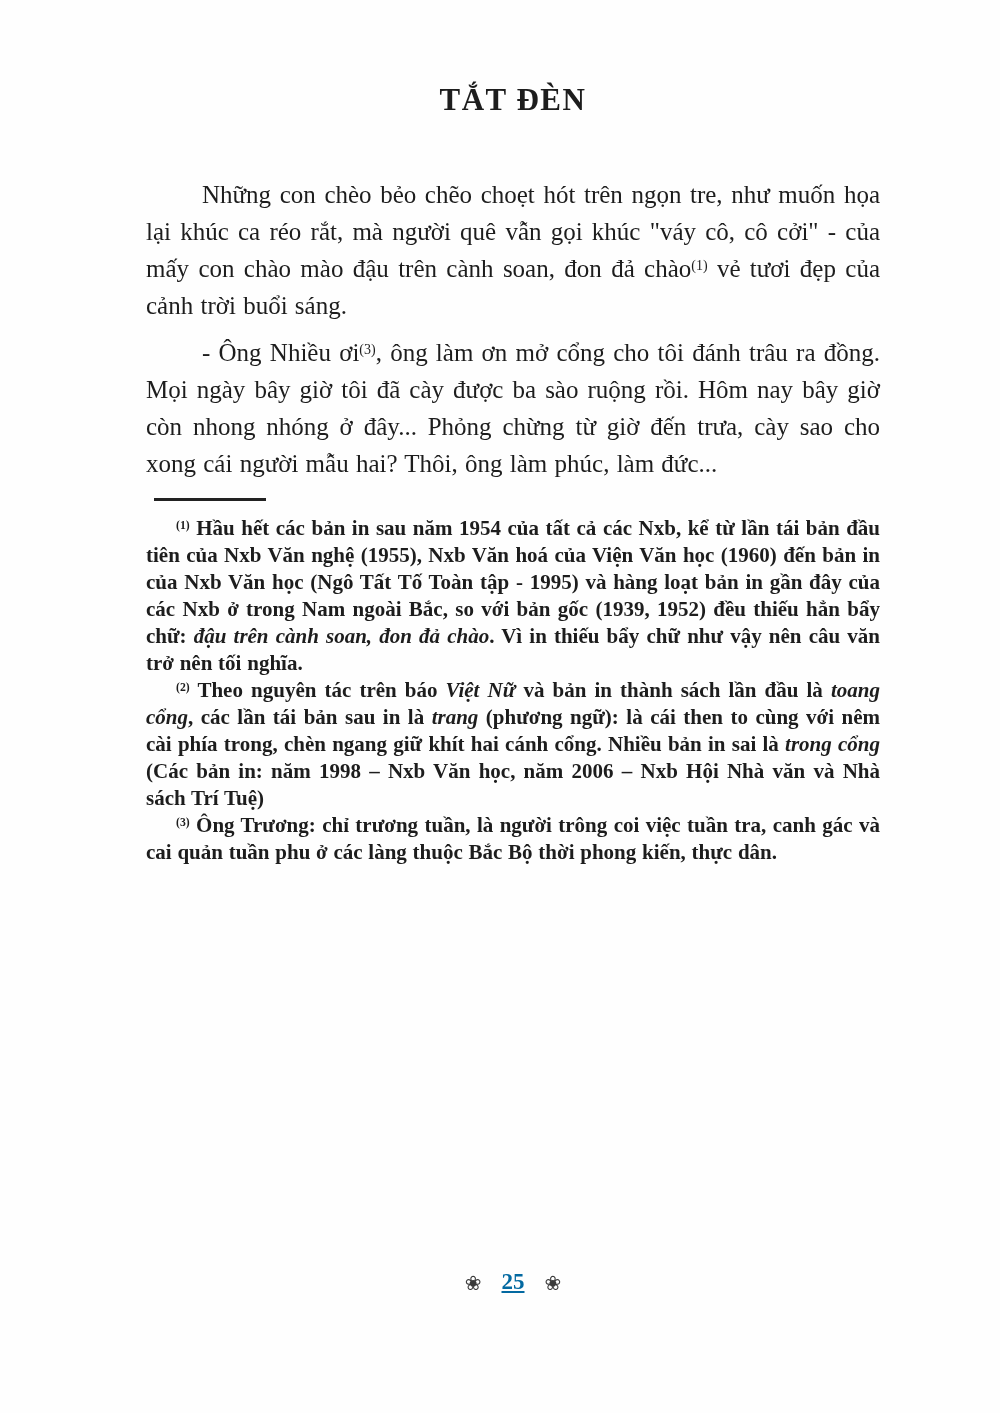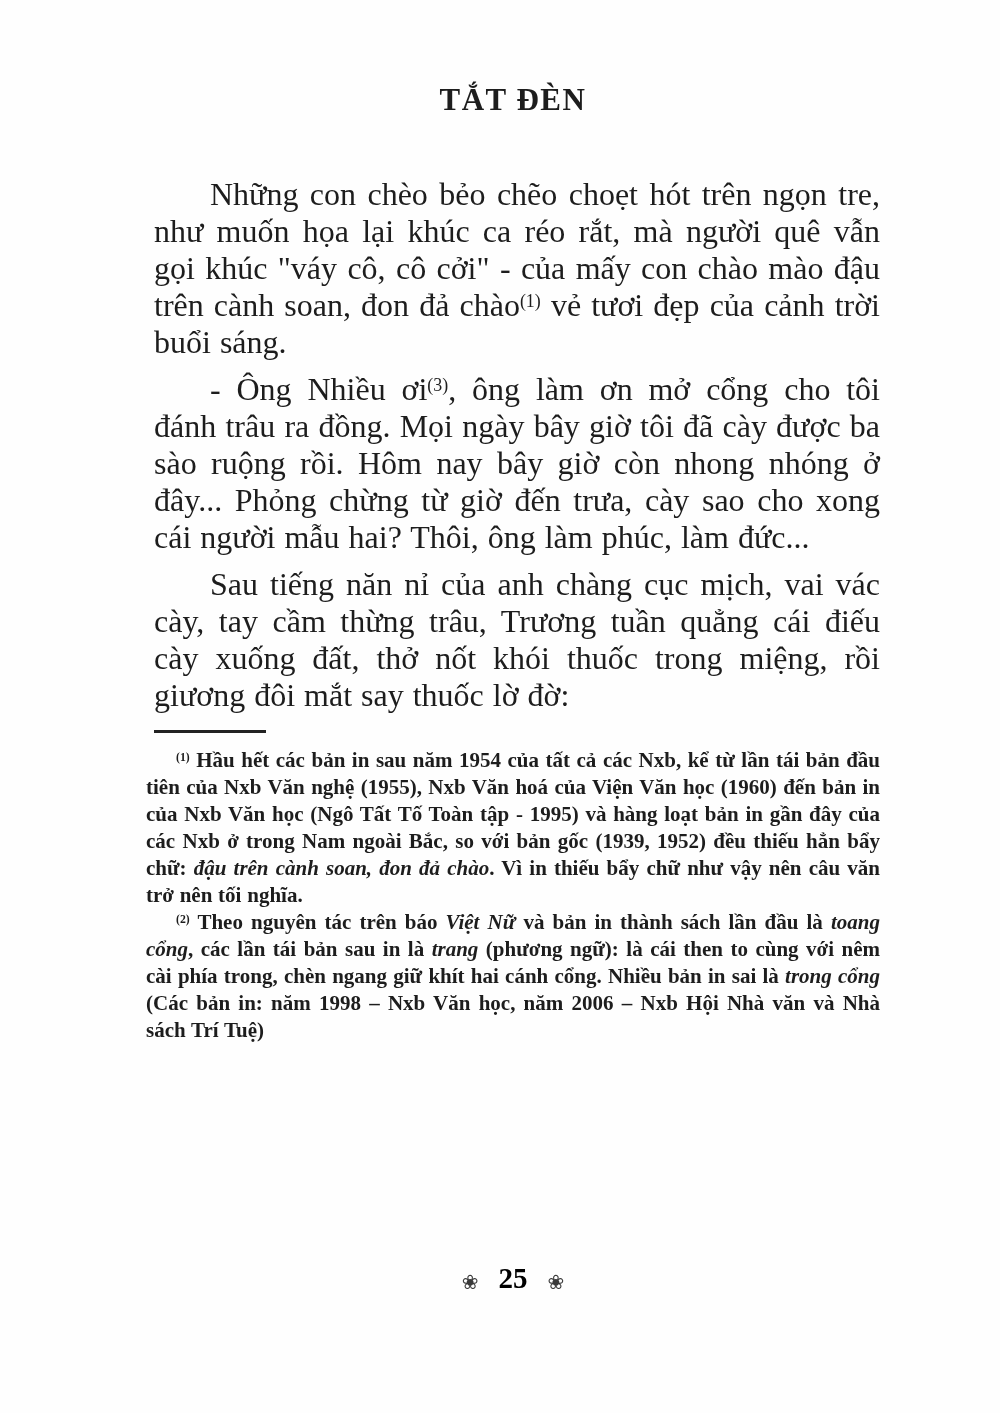--- a/index.html
+++ b/index.html
@@ -19,27 +19,26 @@
 
   .title {
     text-align: center;
     font-size: 31px;
     font-weight: bold;
     letter-spacing: 1.5px;
     margin-bottom: 58px;
   }
 
   .body-text .para {
-    font-size: 32px;
+    font-size: 25px;
     line-height: 37px;
     text-align: justify;
     text-indent: 56px;
     margin-bottom: 10px;
     word-spacing: 1px;
-    margin-left: 8px;
   }
 
   .sup {
     font-size: 0.56em;
     vertical-align: 0.52em;
     line-height: 0;
   }
 
   .em { font-style: italic; }
 
@@ -72,43 +71,44 @@
   .footer .ornament {
     font-family: "DejaVu Sans", sans-serif;
     font-size: 20px;
     color: #3a3a3a;
     vertical-align: -1px;
   }
 
   .footer .page-number {
     display: inline-block;
     margin: 0 16px;
-    font-size: 29px;
+    font-size: 23px;
     font-weight: bold;
-    color: #000000;
+    color: #0369a1;
+    text-decoration: underline;
   }
 </style>
 </head>
 <body>
 
 <div class="page">
 
   <h1 class="title">TẮT ĐÈN</h1>
 
   <div class="body-text">
     <p class="para"><span>Những con chèo bẻo chẽo choẹt hót trên ngọn tre, như muốn họa lại khúc ca réo rắt, mà người quê vẫn gọi khúc "váy cô, cô cởi" - của mấy con chào mào đậu trên cành soan, đon đả chào</span><span class="sup">(1)</span><span> vẻ tươi đẹp của cảnh trời buổi sáng.</span></p>
     <p class="para"><span>- Ông Nhiều ơi</span><span class="sup">(3)</span><span>, ông làm ơn mở cổng cho tôi đánh trâu ra đồng. Mọi ngày bây giờ tôi đã cày được ba sào ruộng rồi. Hôm nay bây giờ còn nhong nhóng ở đây... Phỏng chừng từ giờ đến trưa, cày sao cho xong cái người mẫu hai? Thôi, ông làm phúc, làm đức...</span></p>
-    <p class="para"><span>Sau tiếng năn nỉ của anh chàng cục mịch, vai vác cày, tay cầm thừng trâu, Trương tuần quẳng cái điếu cày xuống đất, thở nốt khói thuốc trong miệng, rồi giương đôi mắt say thuốc lờ đờ:</span></p>
   </div>
 
   <div class="footnote-rule"></div>
 
   <div class="footnotes">
     <p class="footnote"><span class="sup">(1)</span><span> Hầu hết các bản in sau năm 1954 của tất cả các Nxb, kể từ lần tái bản đầu tiên của Nxb Văn nghệ (1955), Nxb Văn hoá của Viện Văn học (1960) đến bản in của Nxb Văn học (Ngô Tất Tố Toàn tập - 1995) và hàng loạt bản in gần đây của các Nxb ở trong Nam ngoài Bắc, so với bản gốc (1939, 1952) đều thiếu hẳn bẩy chữ: </span><span class="em">đậu trên cành soan, đon đả chào</span><span>. Vì in thiếu bẩy chữ như vậy nên câu văn trở nên tối nghĩa.</span></p>
     <p class="footnote"><span class="sup">(2)</span><span> Theo nguyên tác trên báo </span><span class="em">Việt Nữ</span><span> và bản in thành sách lần đầu là </span><span class="em">toang cổng</span><span>, các lần tái bản sau in là </span><span class="em">trang</span><span> (phương ngữ): là cái then to cùng với nêm cài phía trong, chèn ngang giữ  khít hai cánh cổng. Nhiều  bản in sai là </span><span class="em">trong cổng</span><span> (Các bản in: năm 1998 – Nxb Văn học, năm 2006 – Nxb Hội Nhà văn và Nhà sách Trí Tuệ)</span></p>
+    <p class="footnote"><span class="sup">(3)</span><span> Ông Trương: chỉ trương tuần, là người trông coi việc tuần tra, canh gác và cai quản tuần phu ở các làng  thuộc Bắc Bộ thời phong kiến, thực dân.</span></p>
   </div>
 
   <div class="footer">
     <span class="ornament">❀</span>
     <span class="page-number">25</span>
     <span class="ornament">❀</span>
   </div>
 
 </div>
 

